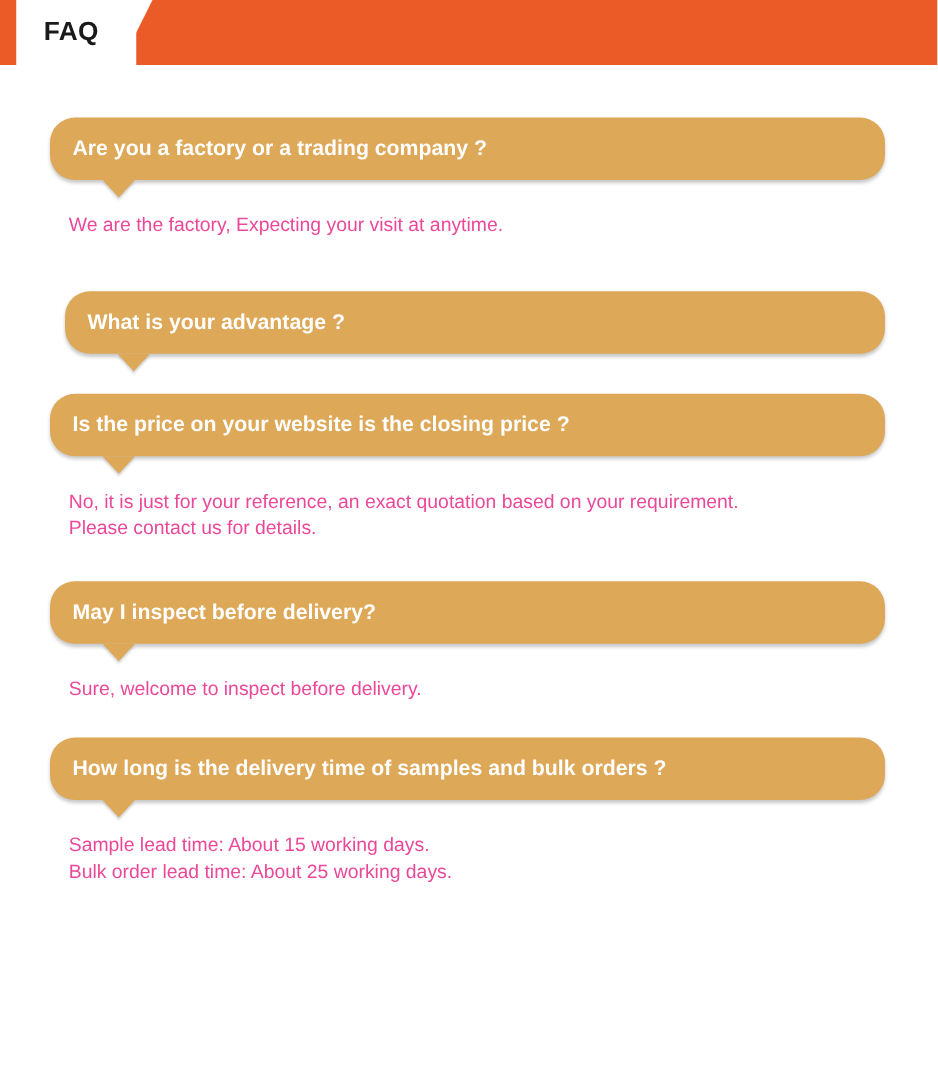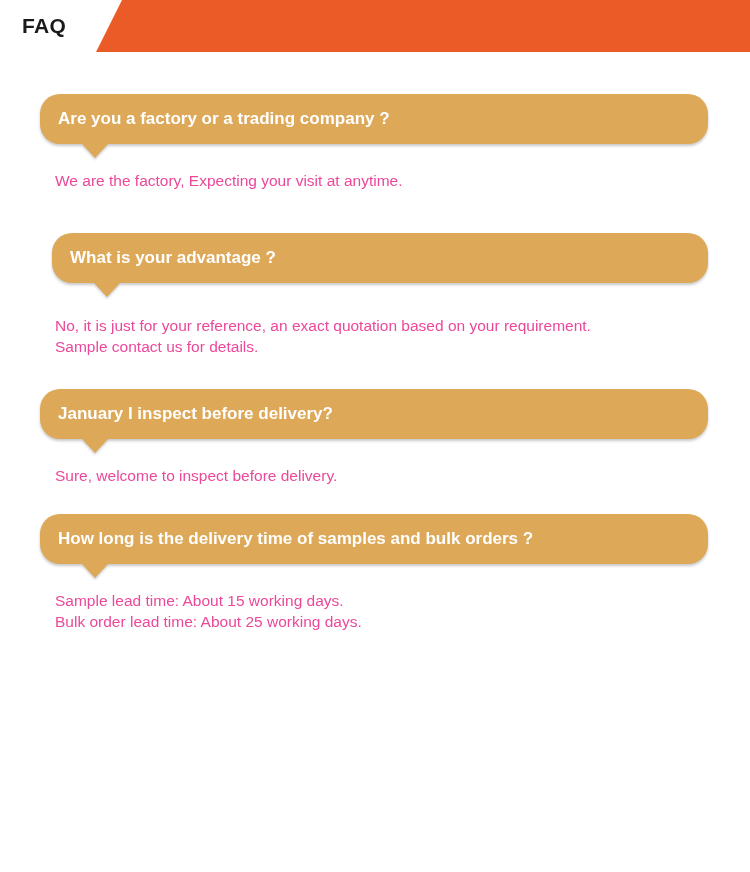--- a/index.html
+++ b/index.html
@@ -24,21 +24,21 @@
   
   .header {
     position: relative;
     width: 750px;
     height: 52px;
     background: #ea5b27;
     overflow: hidden;
   }
   .header-tab {
     position: absolute;
-    left: 0;
+    left: 13px;
     top: 0;
     width: 96px;
     height: 52px;
     background: #ffffff;
     display: flex;
     align-items: center;
     padding-left: 22px;
     box-sizing: border-box;
   }
   .header-tab-title {
@@ -140,28 +140,34 @@
     <div class="faq-item gap-2">
       <div class="question-wrap">
         <div class="question">
           <span class="question-text"> What is your advantage ?</span>
         </div>
         <div class="tail"></div>
       </div>
     </div>
 
     <div class="faq-item gap-3">
+      <div class="question-wrap">
+        <div class="question">
+          <span class="question-text">Is the price on your website is the closing price ?</span>
+        </div>
+        <div class="tail"></div>
+      </div>
       <div class="answer">No, it is just for your reference, an exact quotation based on your requirement.
-Sample contact us for details.</div>
+Please contact us for details.</div>
     </div>
 
     <div class="faq-item gap-4">
       <div class="question-wrap">
         <div class="question">
-          <span class="question-text">January I inspect before delivery?</span>
+          <span class="question-text">May I inspect before delivery?</span>
         </div>
         <div class="tail"></div>
       </div>
       <div class="answer">Sure, welcome to inspect  before delivery.</div>
     </div>
 
     <div class="faq-item gap-5">
       <div class="question-wrap">
         <div class="question">
           <span class="question-text">How long is the delivery time of samples and bulk orders ?</span>

